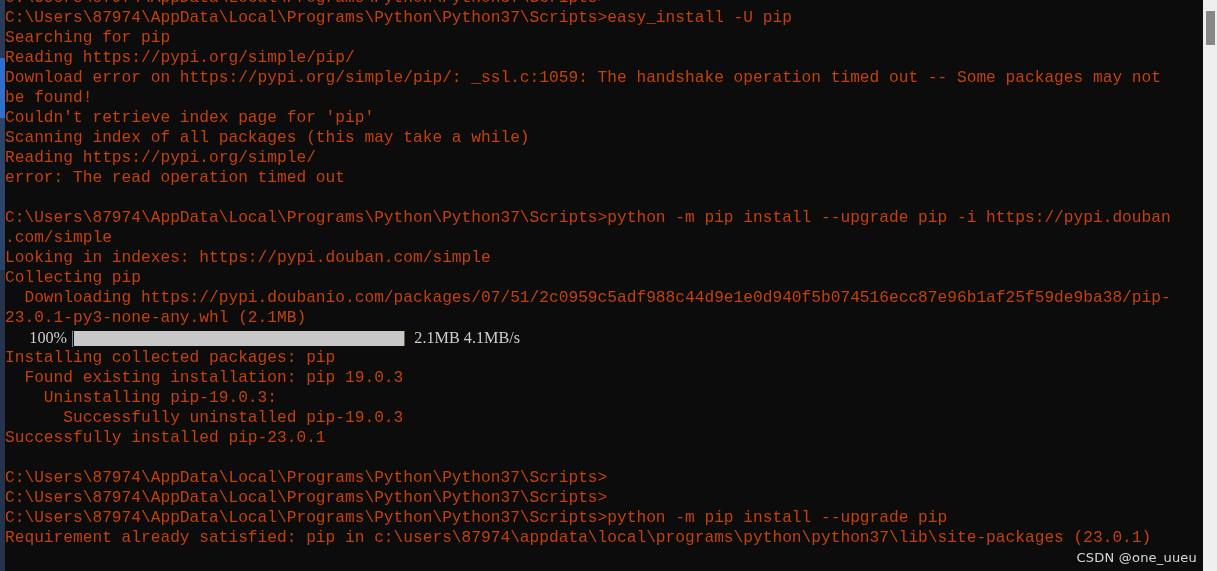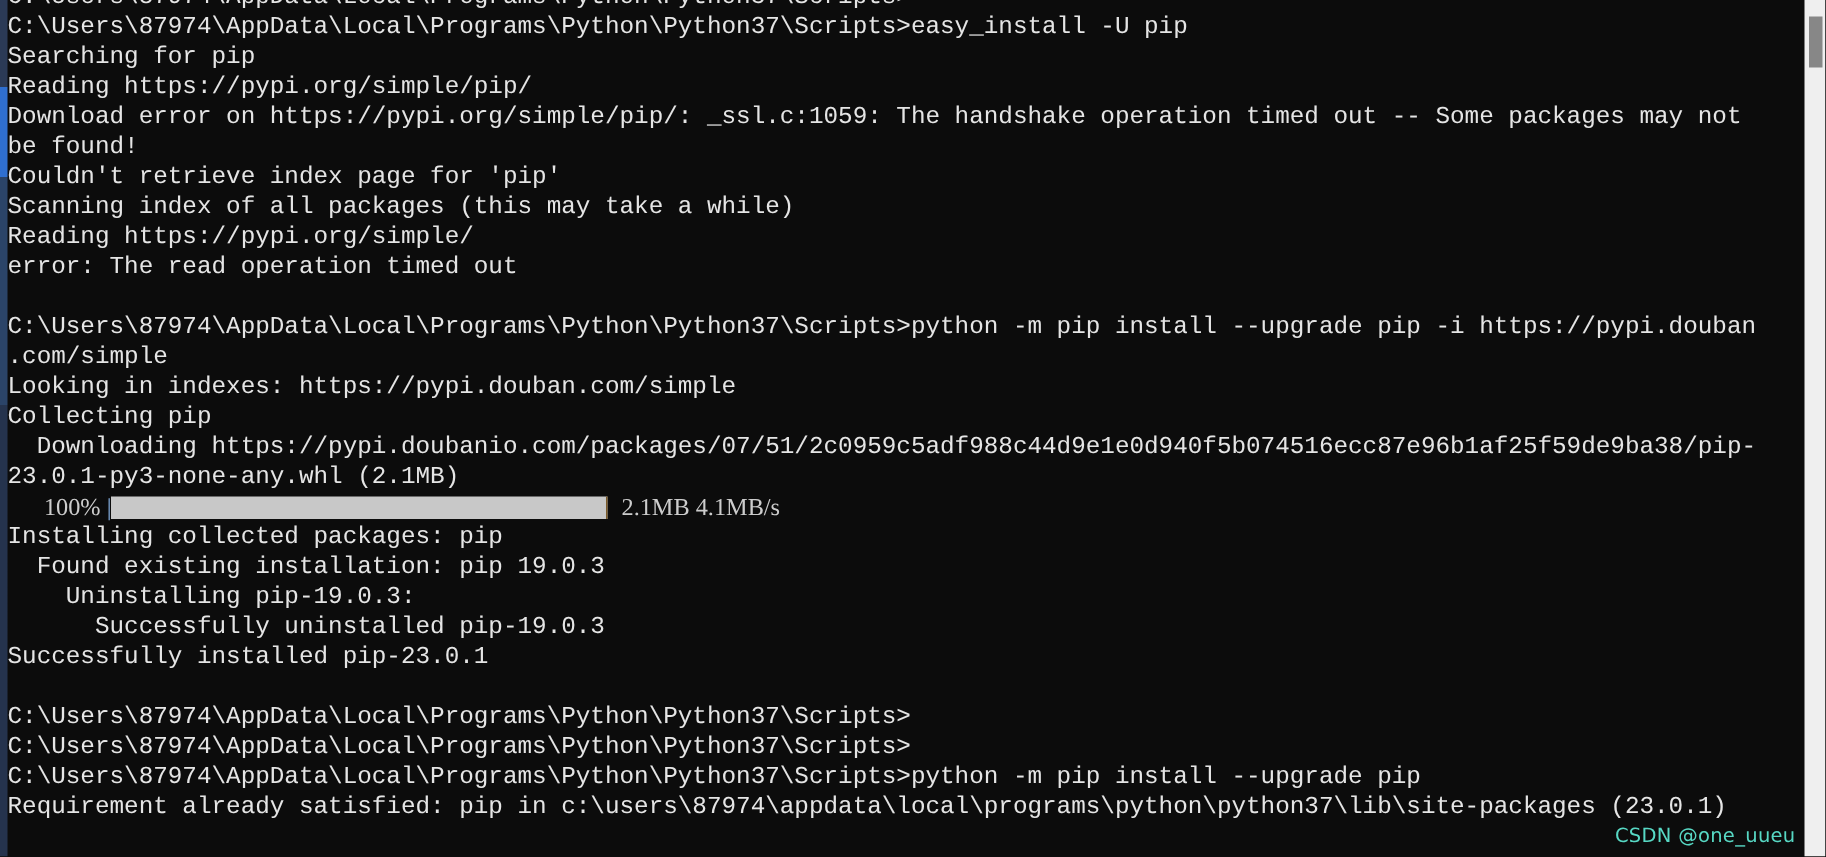--- a/index.html
+++ b/index.html
@@ -57,21 +57,21 @@
     letter-spacing: 0px;
     white-space: pre;
     overflow: hidden;
     z-index: 2;
   }
 
   .line {
     height: 20px;
     padding-left: 5px;
     white-space: pre;
-    color: #e5e5e5;
+    color: #c2410c;
     font-size: 16.2px;
     line-height: 20px;
   }
   .line.blank { color: transparent; }
 
   
   #console-output .clip-top {
     margin-top: -12px;
   }
 
@@ -97,21 +97,21 @@
     margin: 0 0 0 0;
     border-right: 1px solid #7a5a2a;
   }
   .progress-stats { display: inline-block; padding-left: 9px; }
 
   
   #csdn-watermark {
     position: absolute;
     right: 20px;
     bottom: 6px;
-    color: #5eead4;
+    color: #e5e5e5;
     font-family: "DejaVu Sans", "Liberation Sans", sans-serif;
     font-size: 13px;
     letter-spacing: 0.2px;
     z-index: 6;
     opacity: 0.92;
   }
 
   
   #scrollbar {
     position: absolute;

